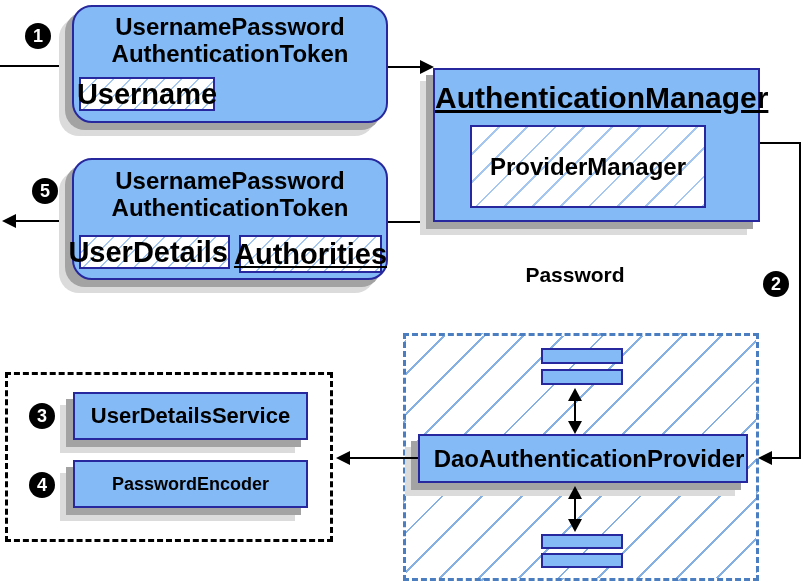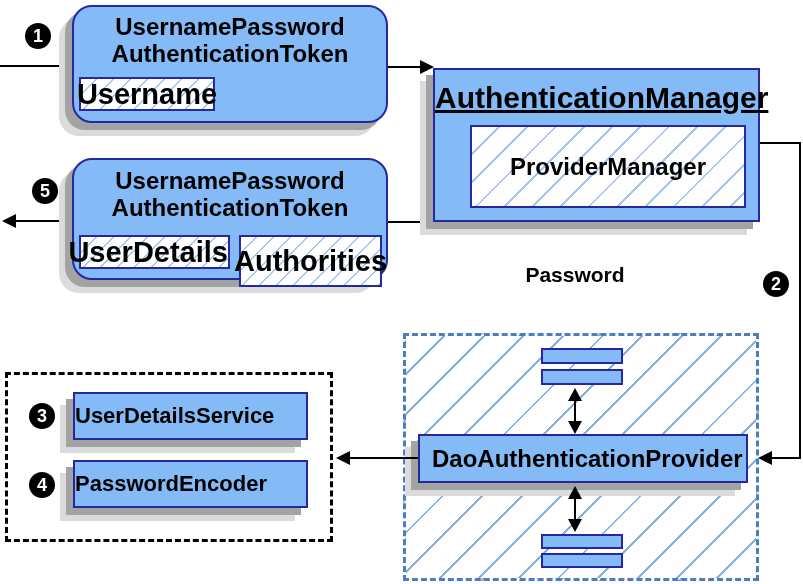--- a/index.html
+++ b/index.html
@@ -50,21 +50,21 @@
     z-index:1;
   }
   .dottedbox{
     position:absolute;box-sizing:border-box;border:3px dashed #000;background:transparent;z-index:1;
   }
   .bar{
     position:absolute;background:var(--node-fill);border:2px solid var(--node-border);
     box-sizing:border-box;z-index:3;
   }
   .label{position:absolute;text-align:center;font-size:21px;line-height:28px;z-index:2;}
-  .centertxt{display:flex;align-items:center;justify-content:flex-start;}
+  .centertxt{display:flex;align-items:center;justify-content:center;}
 </style>
 </head>
 <body>
 
 <div id="canvas">
 
   <div class="badge" style="left:25px;top:23px;">1</div>
   <div class="badge" style="left:763px;top:271px;">2</div>
   <div class="badge" style="left:29px;top:403px;">3</div>
   <div class="badge" style="left:29px;top:472px;">4</div>
@@ -93,34 +93,34 @@
       <div>UsernamePassword</div>
       <div>AuthenticationToken</div>
     </div>
     <div class="hatchbox fieldtxt" style="left:5px;top:70px;width:136px;height:34px;">
       <span>Username</span>
     </div>
   </div>
 
   <div class="node" style="left:433px;top:68px;width:327px;height:154px;">
     <div class="node-title bigtitle" style="top:14px;">AuthenticationManager</div>
-    <div class="hatchbox" style="left:35px;top:55px;width:276px;height:83px;background:repeating-linear-gradient(135deg,#ffffff 0 18px,var(--hatch) 18px 20px);">
+    <div class="hatchbox" style="left:35px;top:55px;width:236px;height:83px;background:repeating-linear-gradient(135deg,#ffffff 0 18px,var(--hatch) 18px 20px);">
       <span style="font-size:24px;">ProviderManager</span>
     </div>
   </div>
 
   <div class="node rounded" style="left:72px;top:158px;width:316px;height:122px;">
     <div class="node-title" style="top:7px;">
       <div>UsernamePassword</div>
       <div>AuthenticationToken</div>
     </div>
     <div class="hatchbox fieldtxt" style="left:5px;top:75px;width:151px;height:34px;justify-content:flex-end;">
       <span>UserDetails</span>
     </div>
-    <div class="hatchbox fieldtxt" style="left:165px;top:75px;width:143px;height:52px;">
+    <div class="hatchbox fieldtxt" style="left:165px;top:75px;width:143px;height:38px;text-decoration:underline;">
       <span>Authorities</span>
     </div>
   </div>
 
   <div class="label" style="left:425px;top:261px;width:300px;">
     <div>Password</div>
   </div>
 
   <div class="dashedbox" style="left:403px;top:333px;width:356px;height:248px;"></div>
 
@@ -142,16 +142,16 @@
   <div class="bar" style="left:541px;top:534px;width:82px;height:15px;"></div>
   <div class="bar" style="left:541px;top:553px;width:82px;height:15px;"></div>
 
   <div class="dottedbox" style="left:5px;top:372px;width:328px;height:170px;"></div>
 
   <div class="node centertxt" style="left:73px;top:392px;width:235px;height:48px;">
     <span style="font-size:22px;">UserDetailsService</span>
   </div>
 
   <div class="node centertxt" style="left:73px;top:460px;width:235px;height:48px;">
-    <span style="font-size:22px;">PasswordEncoder</span>
+    <span style="font-size:18px;">PasswordEncoder</span>
   </div>
 
 </div>
 
 </body></html>

